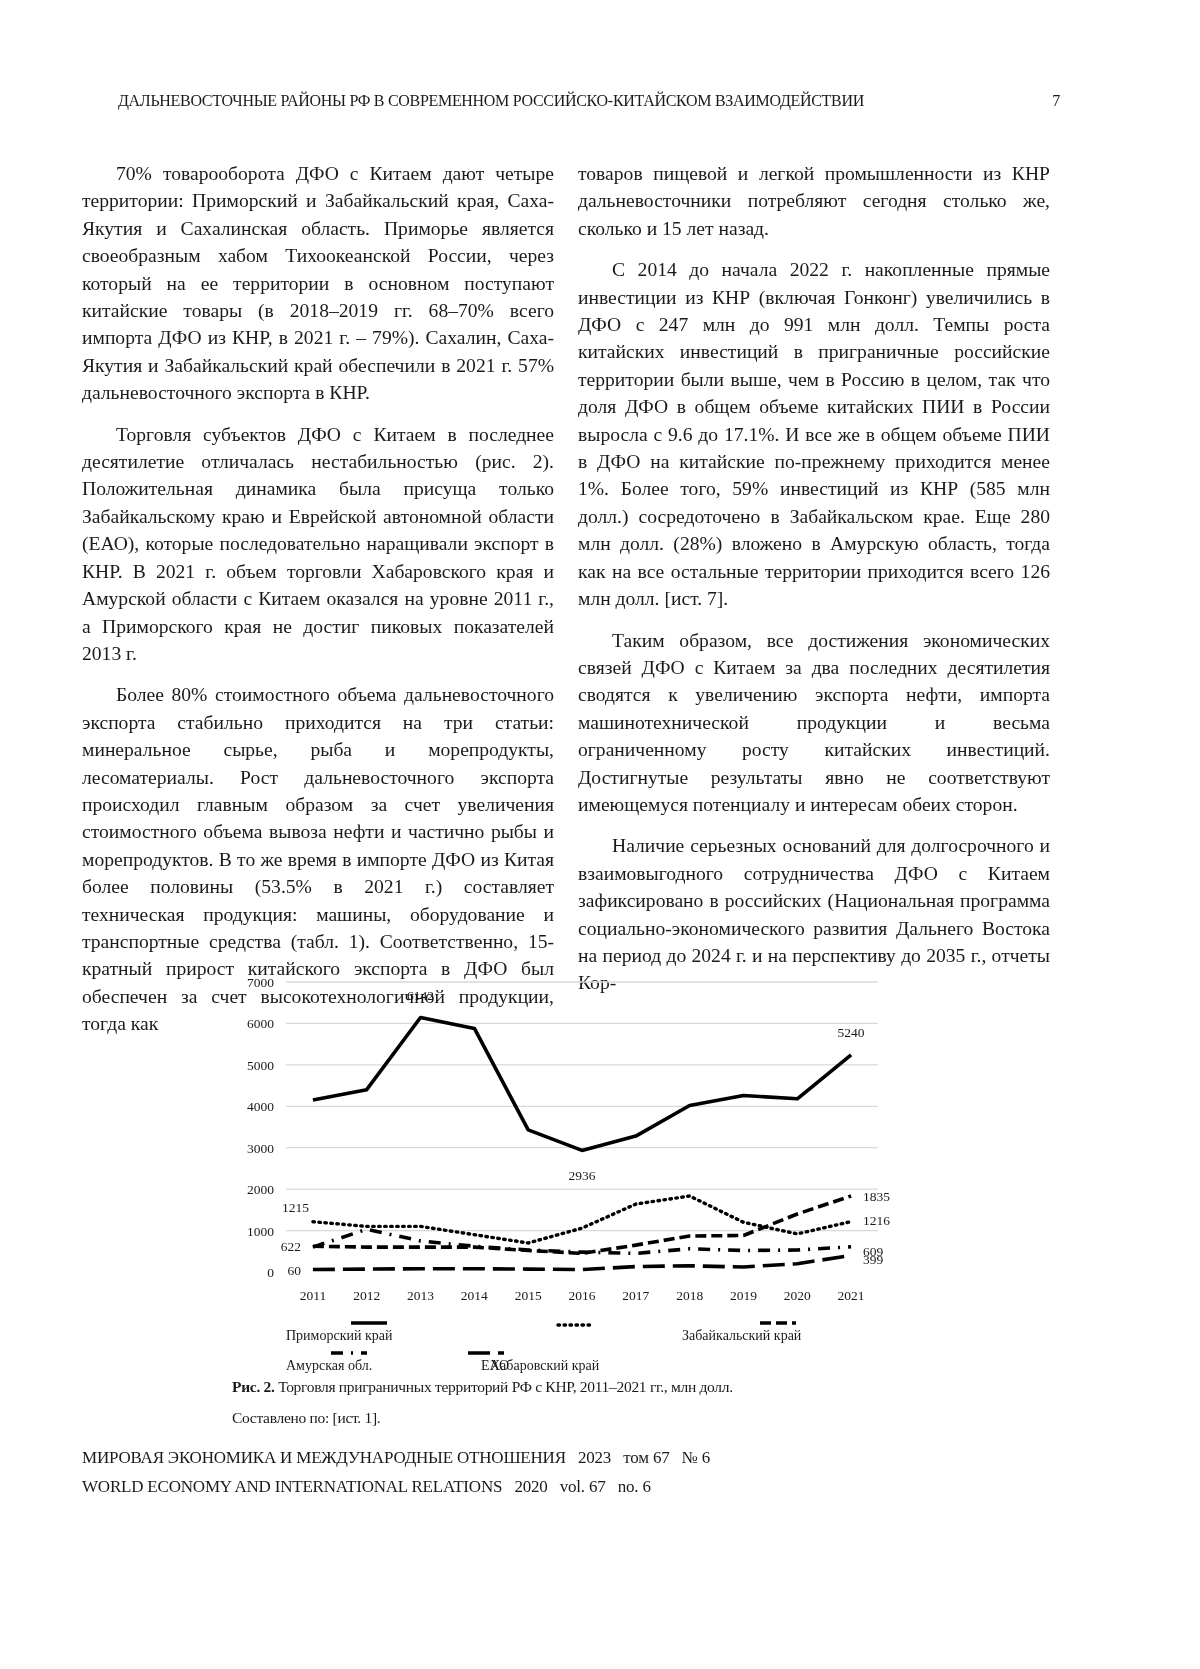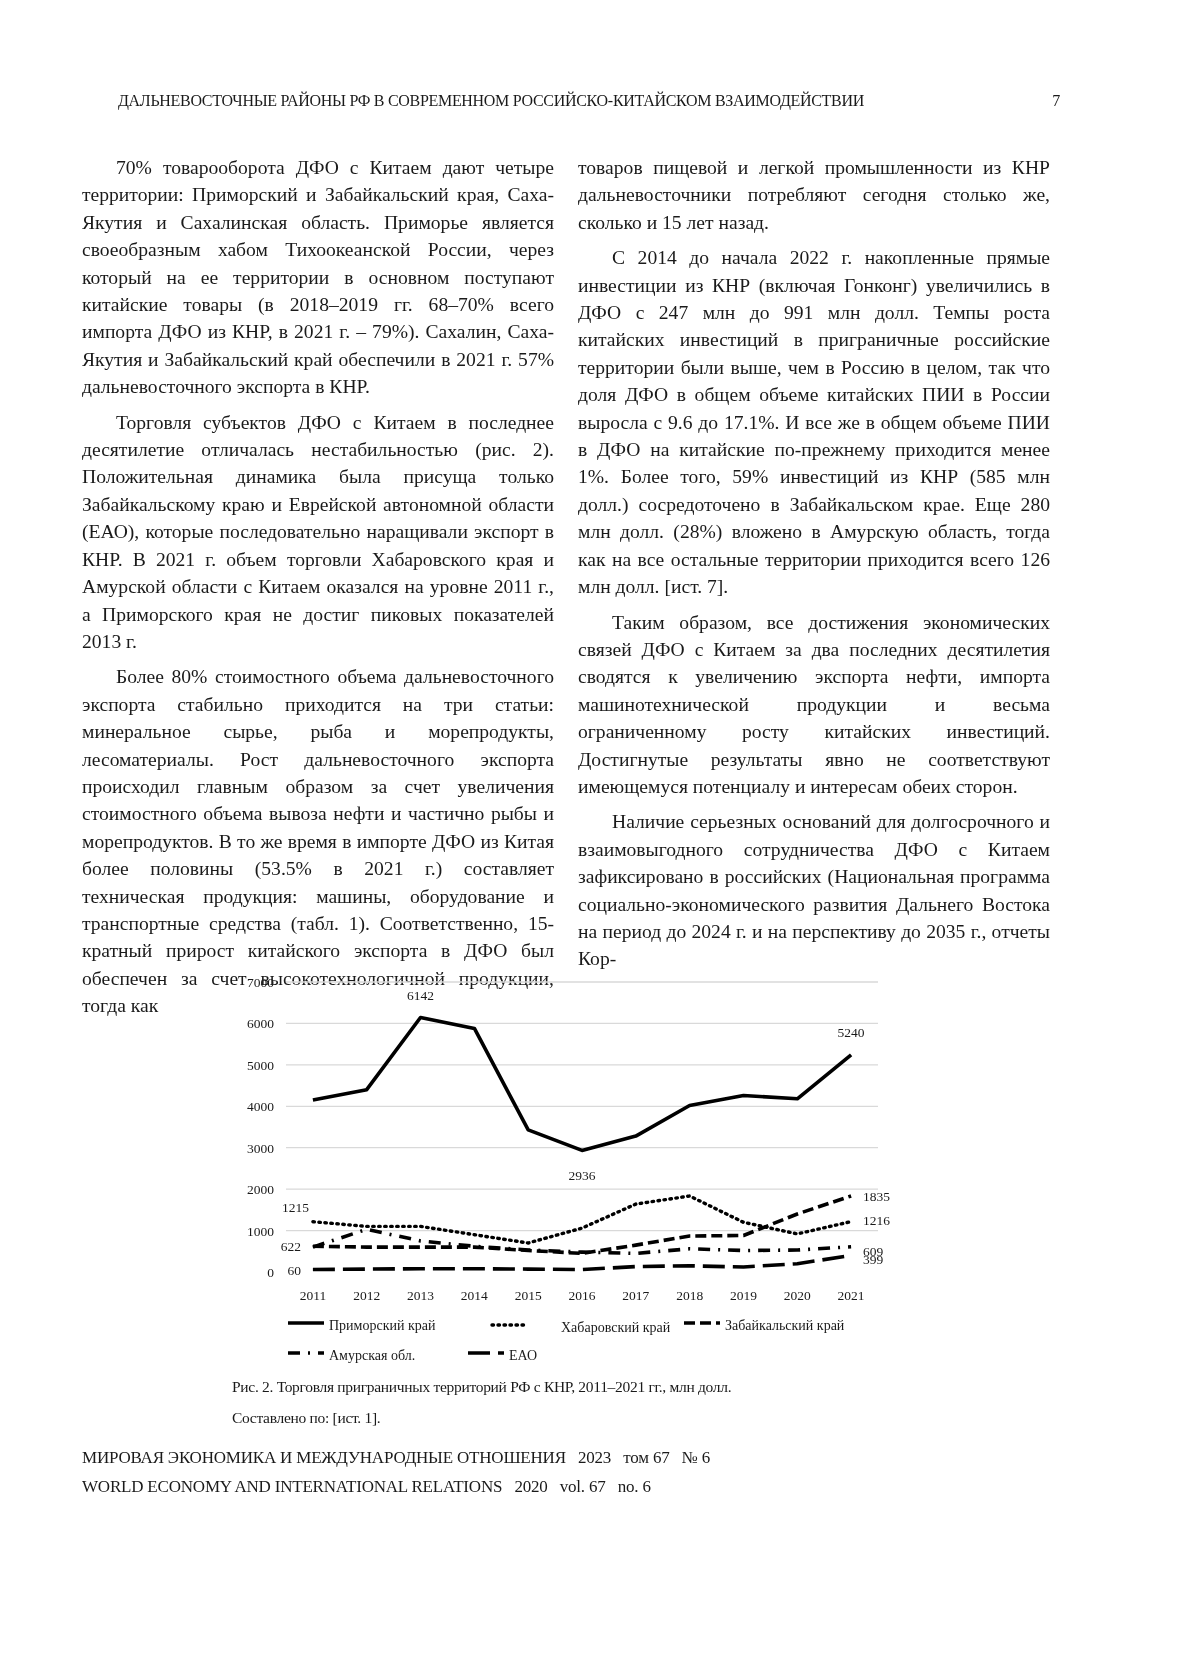--- a/index.html
+++ b/index.html
@@ -6,29 +6,29 @@
   body { width: 1200px; height: 1669px; position: relative; overflow: hidden;
          font-family: "Liberation Serif", "DejaVu Serif", serif; color: #1a1a1a; }
   .running-head { position: absolute; top: 92px; left: 118px; width: 942px; height: 24px;
                   font-size: 16px; letter-spacing: -0.3px; }
   .running-head .title { position: absolute; left: 0; top: 0; }
   .running-head .pageno { position: absolute; right: 0; top: 0; }
   .col { position: absolute; top: 146px; width: 472px; font-size: 19.6px; line-height: 27.4px;
          text-align: justify; hyphens: manual; }
   .col.left { left: 82px; }
   .col.right { left: 578px; }
-  .col p { margin: 8px 0 8px 0; text-indent: 34px; }
+  .col p { margin: 14px 0 8px 0; text-indent: 34px; }
   .col p.cont { text-indent: 0; }
   .chart-wrap { position: absolute; left: 230px; top: 970px; width: 680px; height: 410px; }
   .chart-wrap svg { position: absolute; left: 0; top: 0; }
   .legend { position: absolute; left: 0; top: 348px; width: 680px; font-size: 14px; }
-  .legend-item { position: absolute; display: flex; align-items: flex-start; white-space: nowrap; }
+  .legend-item { position: absolute; display: flex; align-items: flex-end; white-space: nowrap; flex-direction: column; }
   .legend-item svg { position: static; margin-right: 3px; }
   .caption { position: absolute; left: 232px; top: 1378px; font-size: 15.5px; letter-spacing: -0.3px; }
-  .caption b { font-weight: normal; }
+  .caption b { font-weight: bold; }
   .source { position: absolute; left: 232px; top: 1409px; font-size: 15.5px; letter-spacing: -0.3px; }
   .footer { position: absolute; left: 82px; font-size: 17px; letter-spacing: -0.2px; white-space: pre; }
   .footer.ru { top: 1448px; text-align: right; }
   .footer.en { top: 1477px; }
   .tick-label { font-family: "Liberation Serif", serif; font-size: 13.5px; fill: #1a1a1a; }
   .data-label { font-family: "Liberation Serif", serif; font-size: 13.5px; fill: #1a1a1a; }
 </style>
 </head>
 <body>
 

